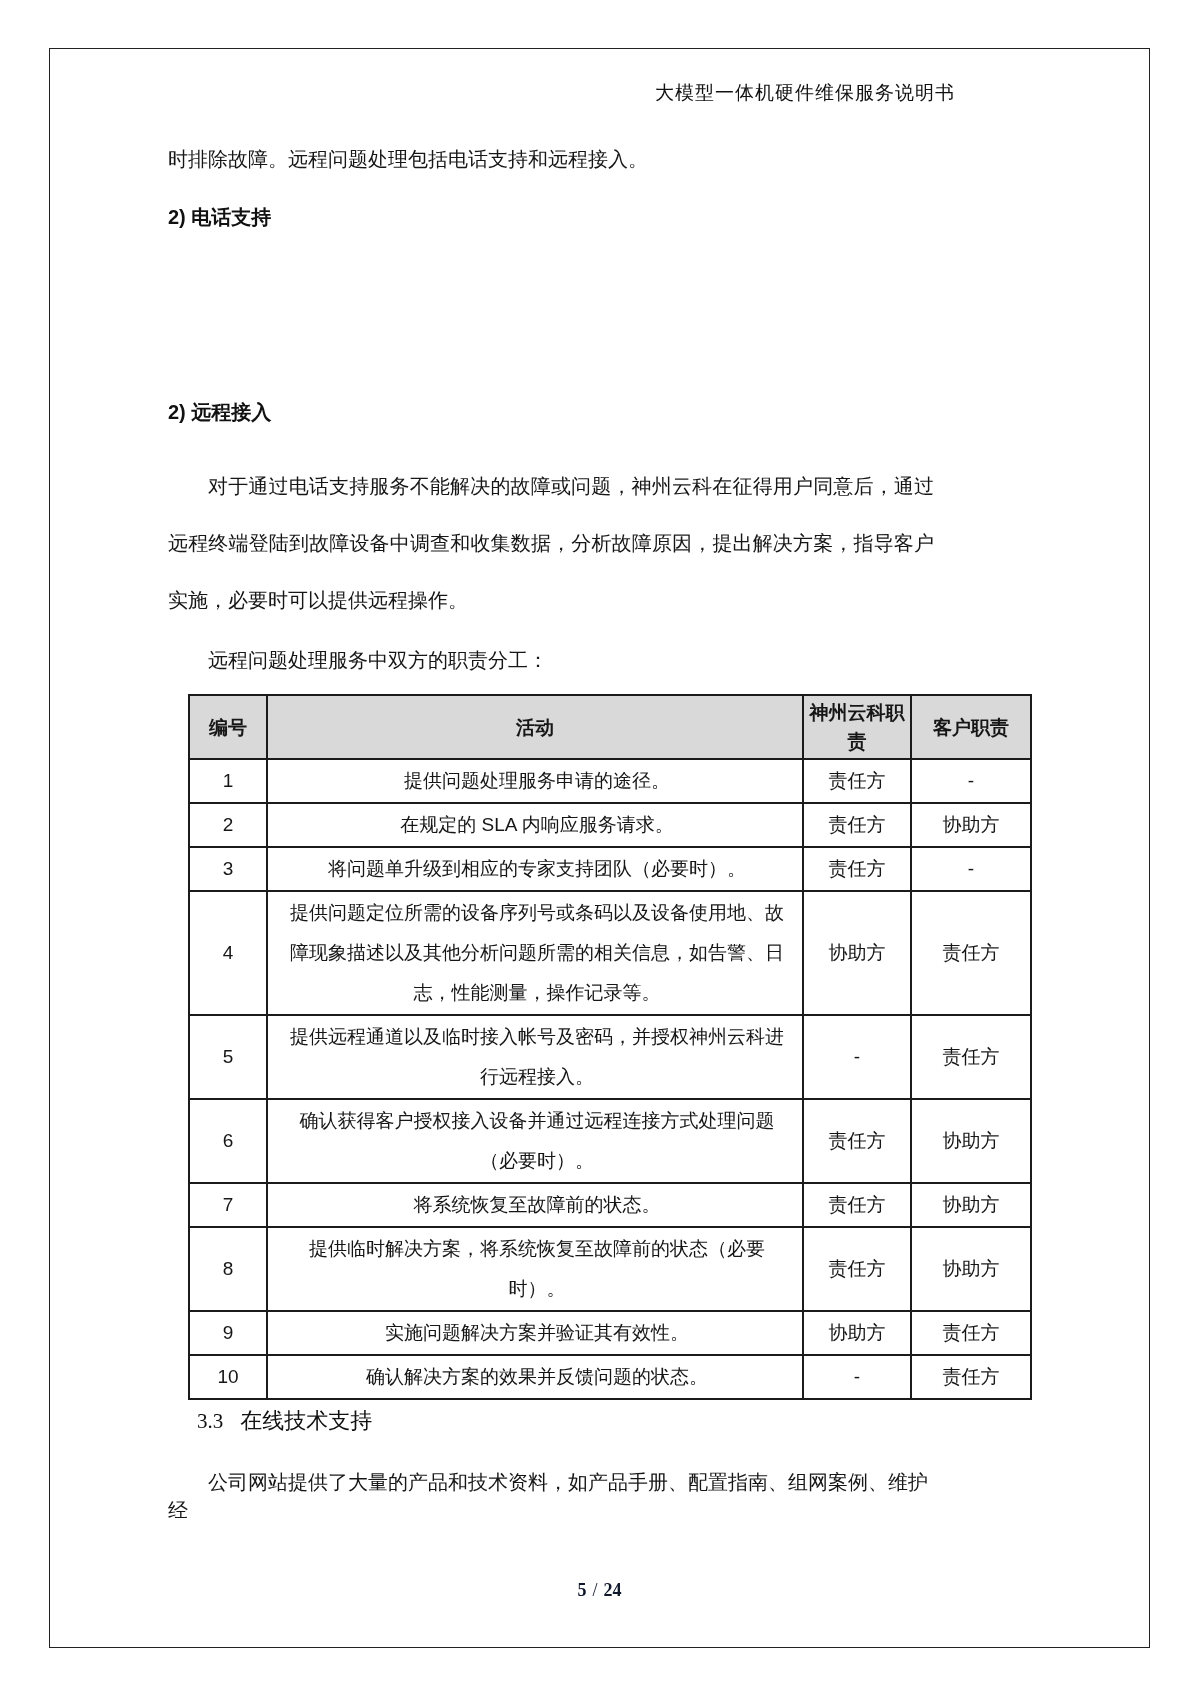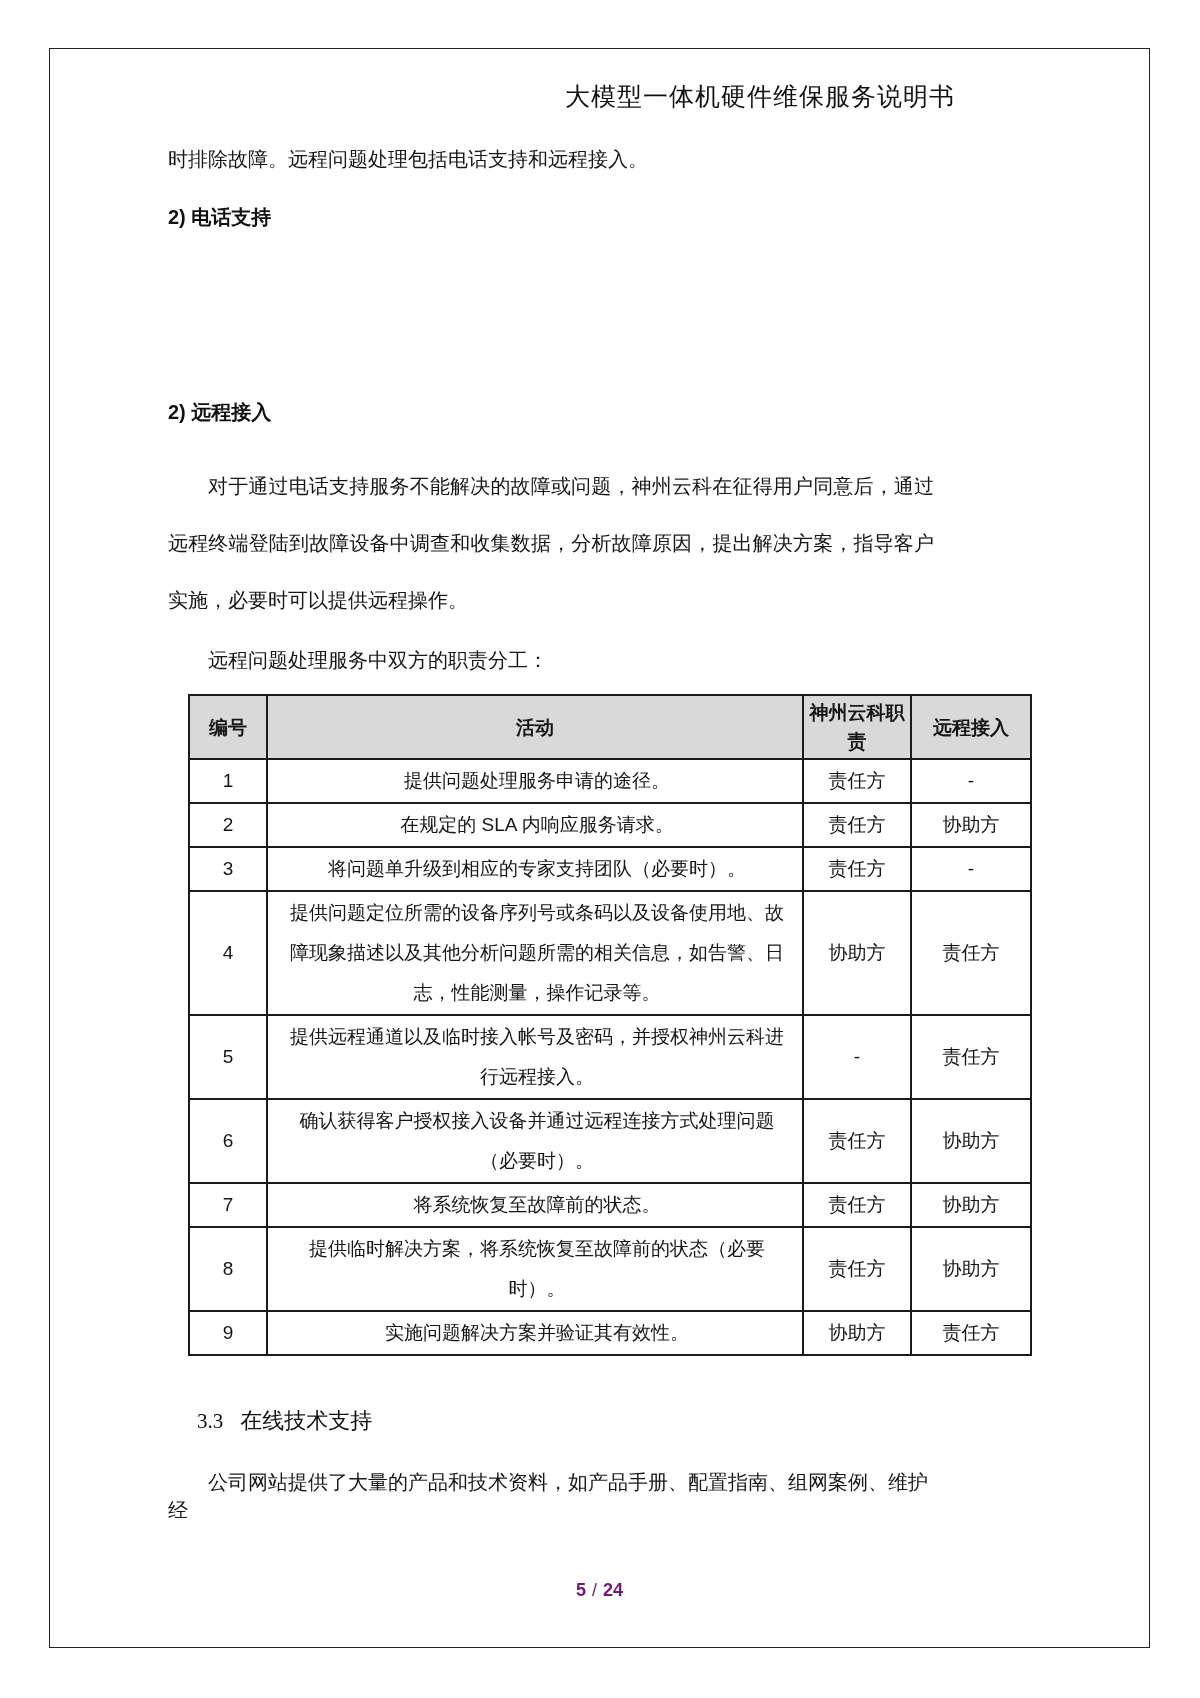--- a/index.html
+++ b/index.html
@@ -18,21 +18,21 @@
     left: 49px; top: 48px;
     width: 1101px; height: 1600px;
     border: 1.5px solid #222222;
   }
   .doc-header {
     position: absolute;
     left: 168px; top: 80px;
     width: 787px;
     text-align: right;
     font-family: "Liberation Serif", "DejaVu Serif", serif;
-    font-size: 25px;
+    font-size: 19px;
     letter-spacing: 1px;
     color: #111111;
   }
   .body-text {
     position: absolute;
     left: 168px;
     width: 766px;
     font-size: 20px;
     color: #161616;
   }
@@ -98,24 +98,24 @@
     font-weight: normal;
     margin-left: 17px;
     color: #111111;
     text-align: right;
   }
   .page-footer {
     position: absolute;
     left: 49px; top: 1580px;
     width: 1101px;
     text-align: center;
-    font-family: Liberation Sans, sans-serif;
+    font-family: Liberation Serif, serif;
     font-size: 18px;
     font-weight: bold;
-    color: #701a75;
+    color: #0f172a;
   }
   .page-footer .sep { font-weight: normal; padding: 0 6px; }
 </style>
 </head>
 <body>
 
 <div class="page">
 
   <div class="page-border"></div>
 
@@ -137,21 +137,21 @@
       <col style="width:78px">
       <col style="width:536px">
       <col style="width:108px">
       <col style="width:120px">
     </colgroup>
     <thead>
       <tr>
         <th>编号</th>
         <th>活动</th>
         <th>神州云科职责</th>
-        <th>远程接入</th>
+        <th>客户职责</th>
       </tr>
     </thead>
     <tbody>
       <tr>
         <td>1</td>
         <td class="cell-activity">提供问题处理服务申请的途径。</td>
         <td>责任方</td>
         <td>-</td>
       </tr>
       <tr>
@@ -193,20 +193,26 @@
       <tr>
         <td>8</td>
         <td class="cell-activity">提供临时解决方案，将系统恢复至故障前的状态（必要时）。</td>
         <td>责任方</td>
         <td>协助方</td>
       </tr>
       <tr>
         <td>9</td>
         <td class="cell-activity">实施问题解决方案并验证其有效性。</td>
         <td>协助方</td>
+        <td>责任方</td>
+      </tr>
+      <tr>
+        <td>10</td>
+        <td class="cell-activity">确认解决方案的效果并反馈问题的状态。</td>
+        <td>-</td>
         <td>责任方</td>
       </tr>
     </tbody>
   </table>
 
   <div class="h-online">
     <span class="sec-num">3.3</span><span class="sec-title">在线技术支持</span>
   </div>
 
   <div class="body-text para-noj" style="top:1468px; line-height:28px;">公司网站提供了大量的产品和技术资料，如产品手册、配置指南、组网案例、维护经</div>

